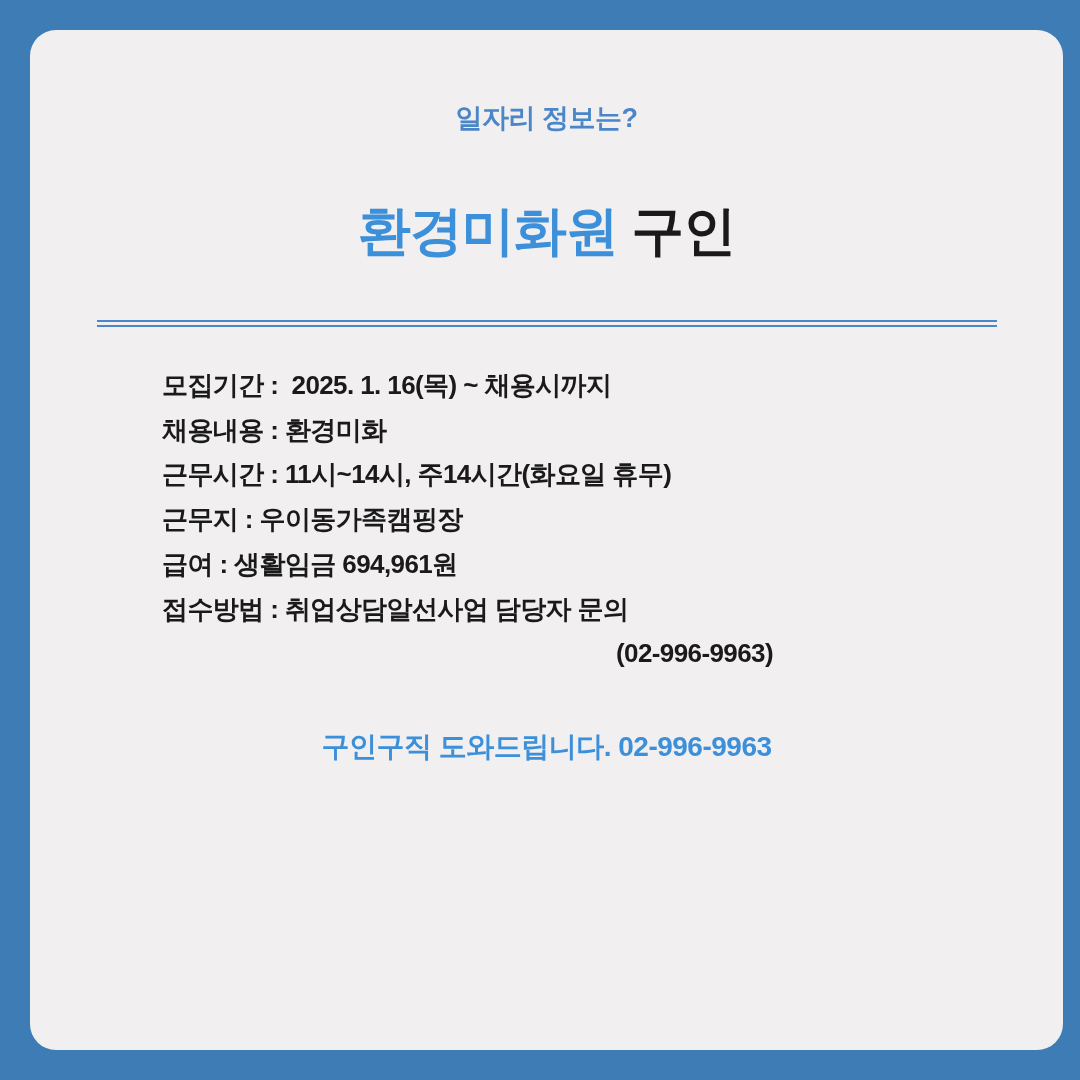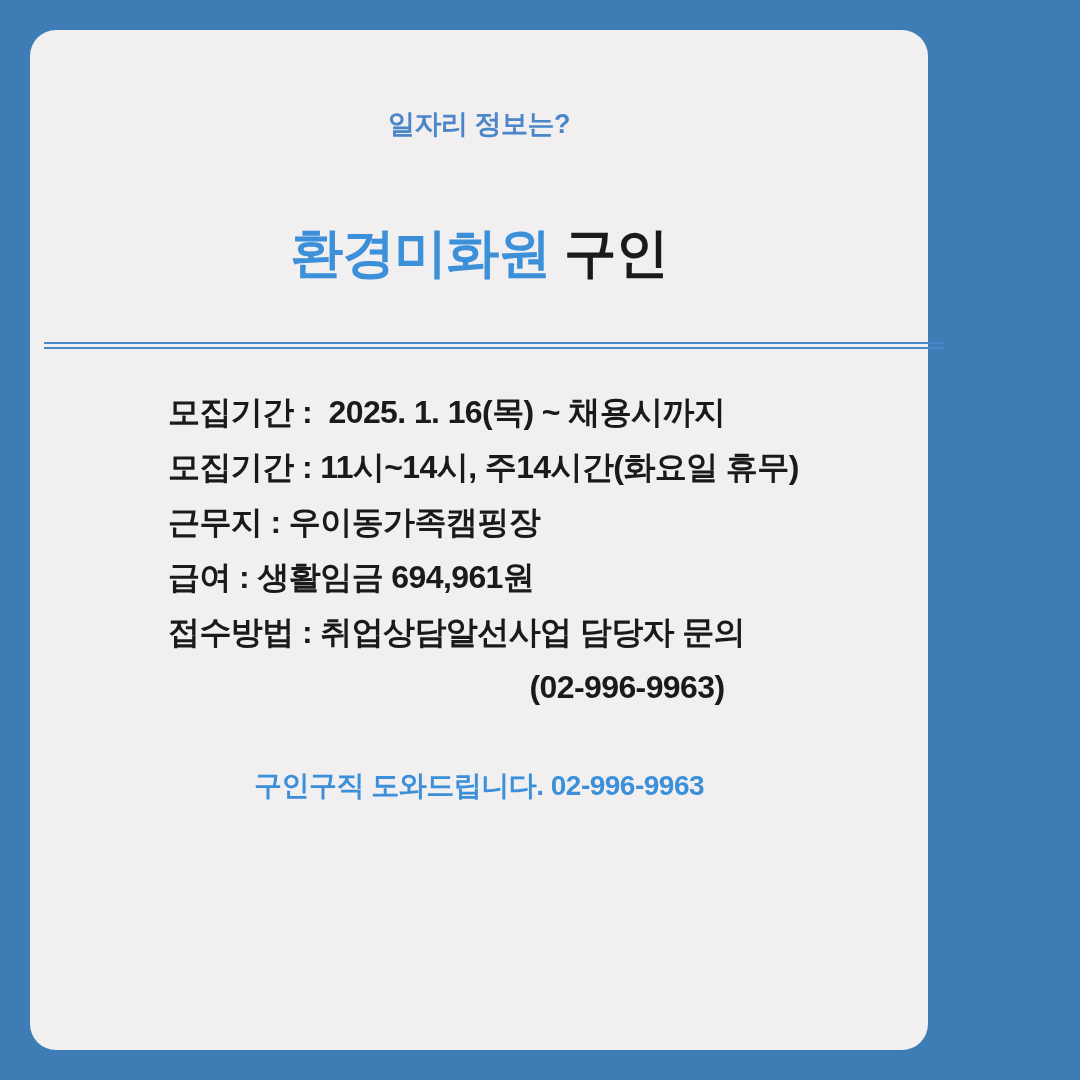--- a/index.html
+++ b/index.html
@@ -10,38 +10,38 @@
     width: 1080px;
     height: 1080px;
     background: #3d7cb5;
     font-family: "Liberation Sans", sans-serif;
     overflow: hidden;
   }
   .poster {
     position: absolute;
     left: 30px;
     top: 30px;
-    width: 898px;
+    width: 1033px;
     height: 1020px;
     background: #f1eff0;
     border-radius: 26px;
     box-sizing: border-box;
-    padding: 14px;
+    padding: 8px;
   }
   .eyebrow {
     margin: 0;
     padding-top: 62px;
     text-align: center;
     color: #4a86c8;
     font-size: 27px;
     font-weight: bold;
     letter-spacing: -0.5px;
   }
   .title {
-    margin: 16px;
+    margin: 0;
     padding-top: 60px;
     text-align: center;
     font-size: 53px;
     font-weight: bold;
     color: #1a1a1a;
     letter-spacing: -1px;
   }
   .title .hl {
     color: #3c8fd9;
   }
@@ -52,21 +52,21 @@
     border-top: 2px solid #4a86c8;
     border-bottom: 2px solid #4a86c8;
     box-sizing: border-box;
   }
   .details {
     margin: 36px 0 0 0;
     padding: 0 0 0 124px;
     list-style: none;
   }
   .details li {
-    font-size: 32px;
+    font-size: 26px;
     font-weight: bold;
     color: #1a1a1a;
     line-height: 1.72;
     letter-spacing: -0.6px;
     white-space: pre;
   }
   .details li.indented {
     padding-left: 172px;
     text-align: center;
   }
@@ -88,21 +88,22 @@
   <p class="eyebrow">일자리 정보는?</p>
 
   <h1 class="title">
     <span class="hl">환경미화원</span><span> 구인</span>
   </h1>
 
   <div class="divider"></div>
 
   <ul class="details">
     <li>모집기간 :  2025. 1. 16(목) ~ 채용시까지</li>
-    <li>모집기간 : 11시~14시, 주14시간(화요일 휴무)</li>
+    <li>채용내용 : 환경미화</li>
+    <li>근무시간 : 11시~14시, 주14시간(화요일 휴무)</li>
     <li>근무지 : 우이동가족캠핑장</li>
     <li>급여 : 생활임금 694,961원</li>
     <li>접수방법 : 취업상담알선사업 담당자 문의</li>
     <li class="indented">(02-996-9963)</li>
   </ul>
 
   <p class="footer">구인구직 도와드립니다. 02-996-9963</p>
 
 </div>
 

